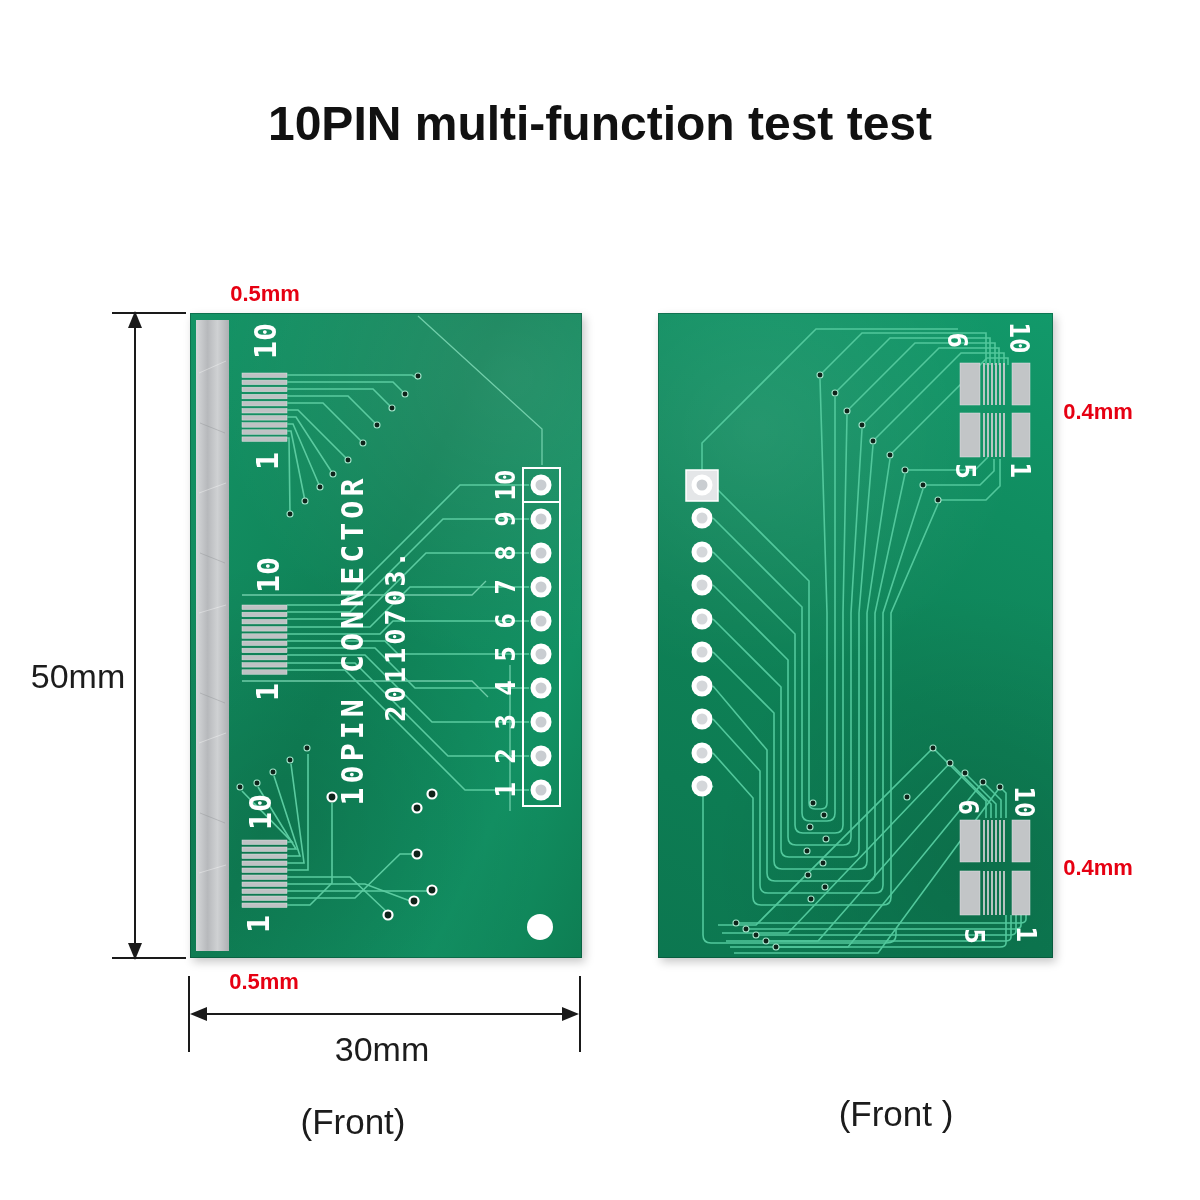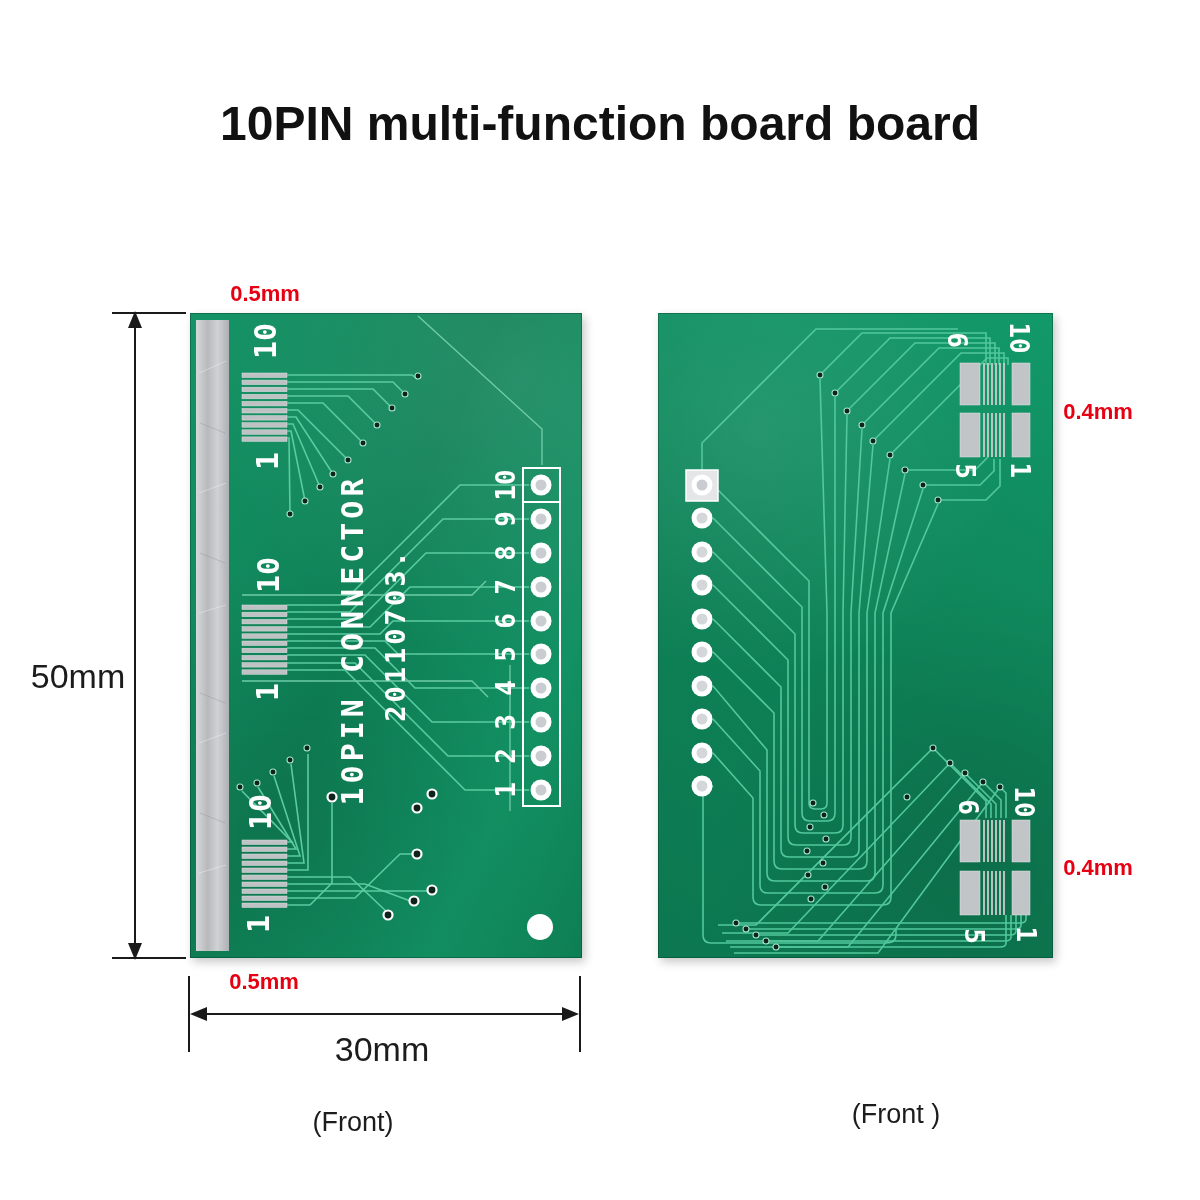--- a/index.html
+++ b/index.html
@@ -34,29 +34,29 @@
   }
   .lbl.cw { transform:translate(-50%,-50%) rotate(90deg); }
   .fpc-lbl { font-size:30px; }
   .pin-num { font-size:26px; }
   .silk1 { font-size:30px; letter-spacing:4px; }
   .silk2 { font-size:27px; letter-spacing:3px; }
   .back-lbl { font-size:26px; }
   .anno { position:absolute; transform:translate(-50%,-50%); white-space:nowrap; }
   .anno.red { color:#e60012; font-weight:bold; font-size:22px; }
   .anno.dim { color:#1c1c1c; font-size:34px; }
-  .anno.cap { color:#1c1c1c; font-size:27px; }
+  .anno.cap { color:#1c1c1c; font-size:35px; }
   .dims-overlay { position:absolute; left:0; top:0; pointer-events:none; }
 </style>
 </head>
 <body>
 
 <div class="page">
 
-  <h1 class="title">10PIN multi-function board board</h1>
+  <h1 class="title">10PIN multi-function test test</h1>
 
   <div class="board board-front">
     <svg width="392" height="645" viewBox="0 0 392 645">
       <defs>
         <linearGradient id="ag" x1="0" y1="0" x2="1" y2="0">
           <stop offset="0" stop-color="#d6d8da"></stop>
             <stop offset="0.35" stop-color="#b7b9bc"></stop>
           <stop offset="0.65" stop-color="#cfd1d3"></stop>
             <stop offset="1" stop-color="#aeb0b3"></stop>
         </linearGradient>

